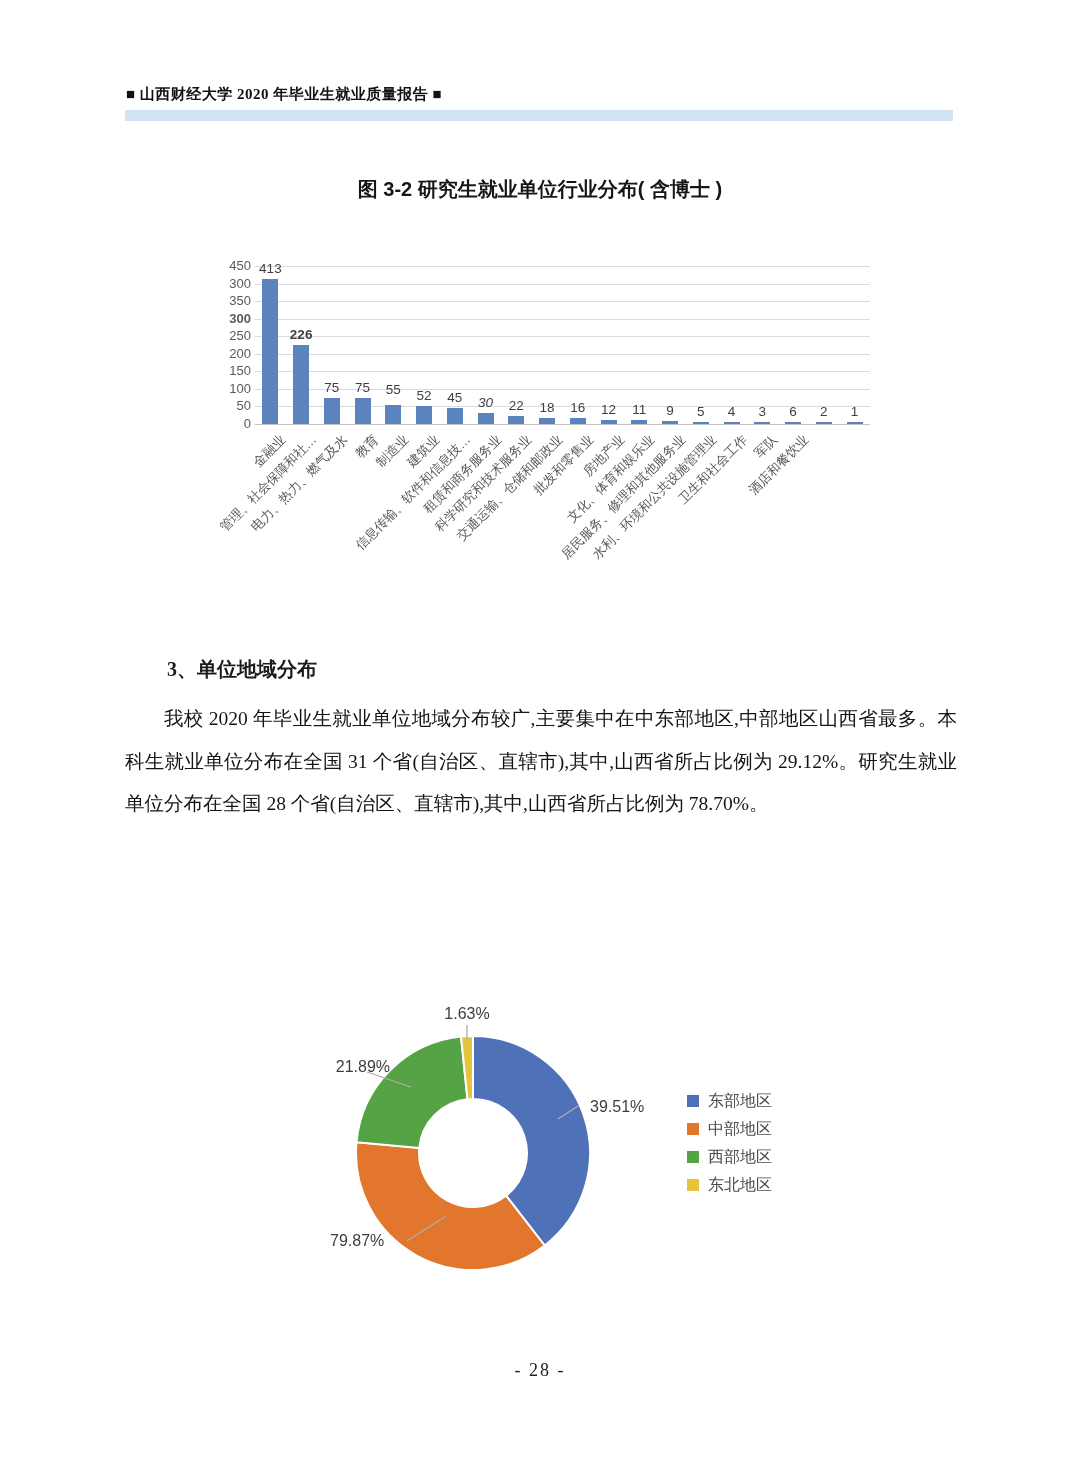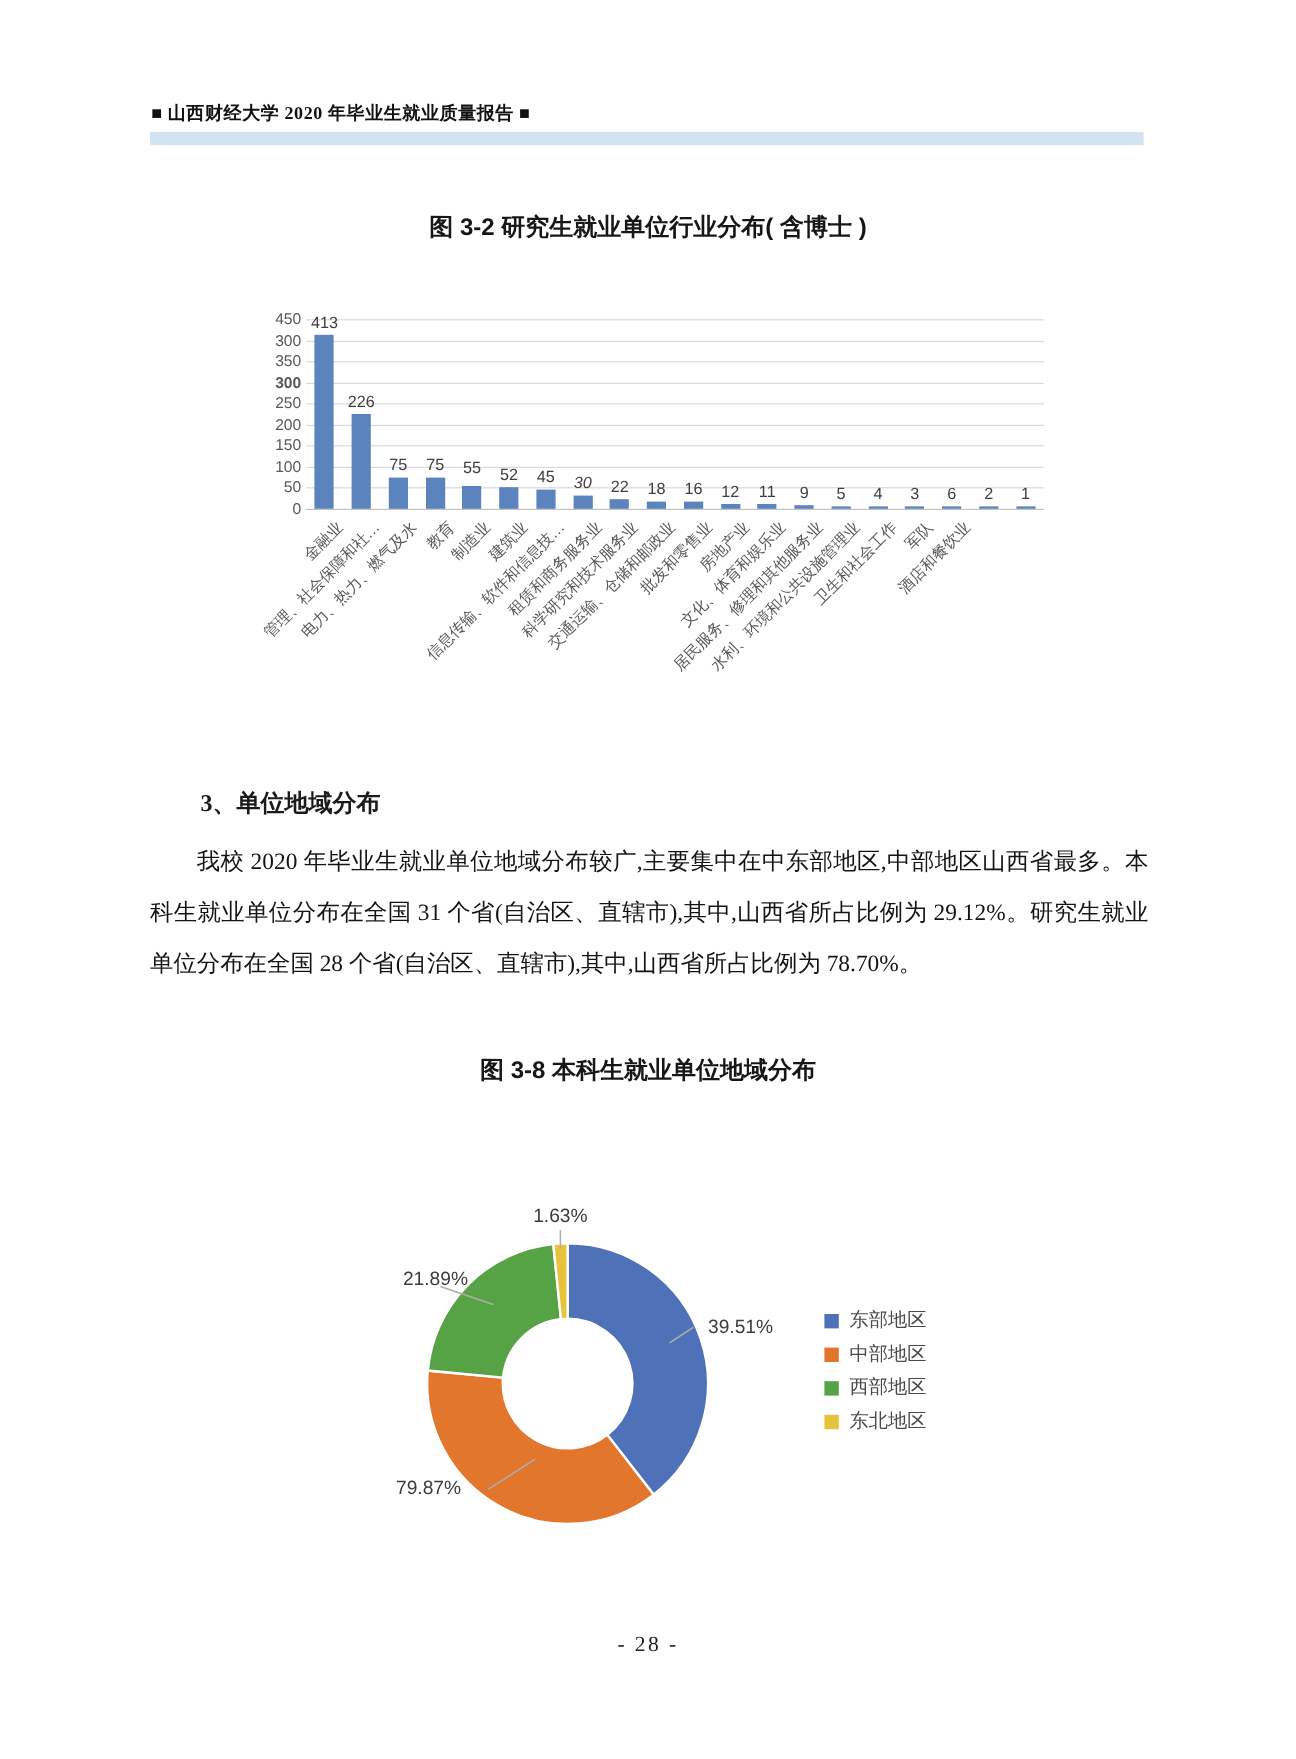--- a/index.html
+++ b/index.html
@@ -74,21 +74,21 @@
       <div class="grid" style="left: 30px; top: 27.5556px; width: 615px;"></div>
       <div class="ylab" style="left: 0px; top: 19.5556px;">300</div>
       <div class="grid" style="left: 30px; top: 10px; width: 615px;"></div>
       <div class="ylab" style="left: 0px; top: 2px;">450</div>
       <div class="bar" style="left: 37.375px; top: 22.9911px; width: 16px; height: 145.009px; background: rgb(91, 131, 189);"></div>
       <div class="bval" style="left: 22.375px; top: 4.99111px;">413</div>
       <div class="xlab" style="left: 52.375px; top: 175px;">
         <span>金融业</span>
       </div>
       <div class="bar" style="left: 68.125px; top: 88.6489px; width: 16px; height: 79.3511px; background: rgb(91, 131, 189);"></div>
-      <div class="bval" style="left: 53.125px; top: 70.6489px;">226</div>
+      <div class="bval" style="left: 53.125px; top: 70.6489px; font-weight: bold;">226</div>
       <div class="xlab" style="left: 83.125px; top: 175px;">
         <span>管理、社会保障和社…</span>
       </div>
       <div class="bar" style="left: 98.875px; top: 141.667px; width: 16px; height: 26.3333px; background: rgb(91, 131, 189);"></div>
       <div class="bval" style="left: 83.875px; top: 123.667px;">75</div>
       <div class="xlab" style="left: 113.875px; top: 175px;">
         <span>电力、热力、燃气及水</span>
       </div>
       <div class="bar" style="left: 129.625px; top: 141.667px; width: 16px; height: 26.3333px; background: rgb(91, 131, 189);"></div>
       <div class="bval" style="left: 114.625px; top: 123.667px;">75</div>
@@ -167,21 +167,20 @@
       </div>
       <div class="bar" style="left: 590.875px; top: 166.4px; width: 16px; height: 1.6px; background: rgb(91, 131, 189);"></div>
       <div class="bval" style="left: 575.875px; top: 148.4px;">2</div>
       <div class="bar" style="left: 621.625px; top: 166.4px; width: 16px; height: 1.6px; background: rgb(91, 131, 189);"></div>
       <div class="bval" style="left: 606.625px; top: 148.4px;">1</div>
     </div>
 
   <div class="abs sec-head">3、单位地域分布</div>
   <div class="abs para">我校 2020 年毕业生就业单位地域分布较广,主要集中在中东部地区,中部地区山西省最多。本科生就业单位分布在全国 31 个省(自治区、直辖市),其中,山西省所占比例为 29.12%。研究生就业单位分布在全国 28 个省(自治区、直辖市),其中,山西省所占比例为 78.70%。</div>
 
-  <div class="abs ctitle" style="top:878px;">图 3-8   本科生就业单位地域分布</div>
 
   <svg class="abs" id="donut-svg" width="580" height="330">
       <path d="M 233 41 A 117 117 0 0 1 304.65202424894875 250.49317499701294 L 266.0701650379763 200.68915769092905 A 54 54 0 0 0 233 104 Z" fill="#4f71b8" stroke="#ffffff" stroke-width="2"></path>
       <path d="M 304.65202424894875 250.49317499701294 A 117 117 0 0 1 116.50550569524914 147.1357100241034 L 179.23331032088421 152.98571231881695 A 54 54 0 0 0 266.0701650379763 200.68915769092905 Z" fill="#e2762d" stroke="#ffffff" stroke-width="2"></path>
       <path d="M 116.50550569524914 147.1357100241034 A 117 117 0 0 1 221.0382740503561 41.613071557388295 L 227.47920340785666 104.28295610340999 A 54 54 0 0 0 179.23331032088421 152.98571231881695 Z" fill="#55a345" stroke="#ffffff" stroke-width="2"></path>
       <path d="M 221.0382740503561 41.613071557388295 A 117 117 0 0 1 232.99999999999986 41 L 232.99999999999994 104 A 54 54 0 0 0 227.47920340785666 104.28295610340999 Z" fill="#e5c33a" stroke="#ffffff" stroke-width="2"></path>
       <line x1="227" y1="30" x2="227" y2="46" stroke="#aeaeae" stroke-width="1.3"></line>
       <line x1="318" y1="124" x2="338" y2="111" stroke="#aeaeae" stroke-width="1.3"></line>
       <line x1="127" y1="77" x2="171" y2="92" stroke="#aeaeae" stroke-width="1.3"></line>
       <line x1="167" y1="246" x2="206" y2="221" stroke="#aeaeae" stroke-width="1.3"></line>

